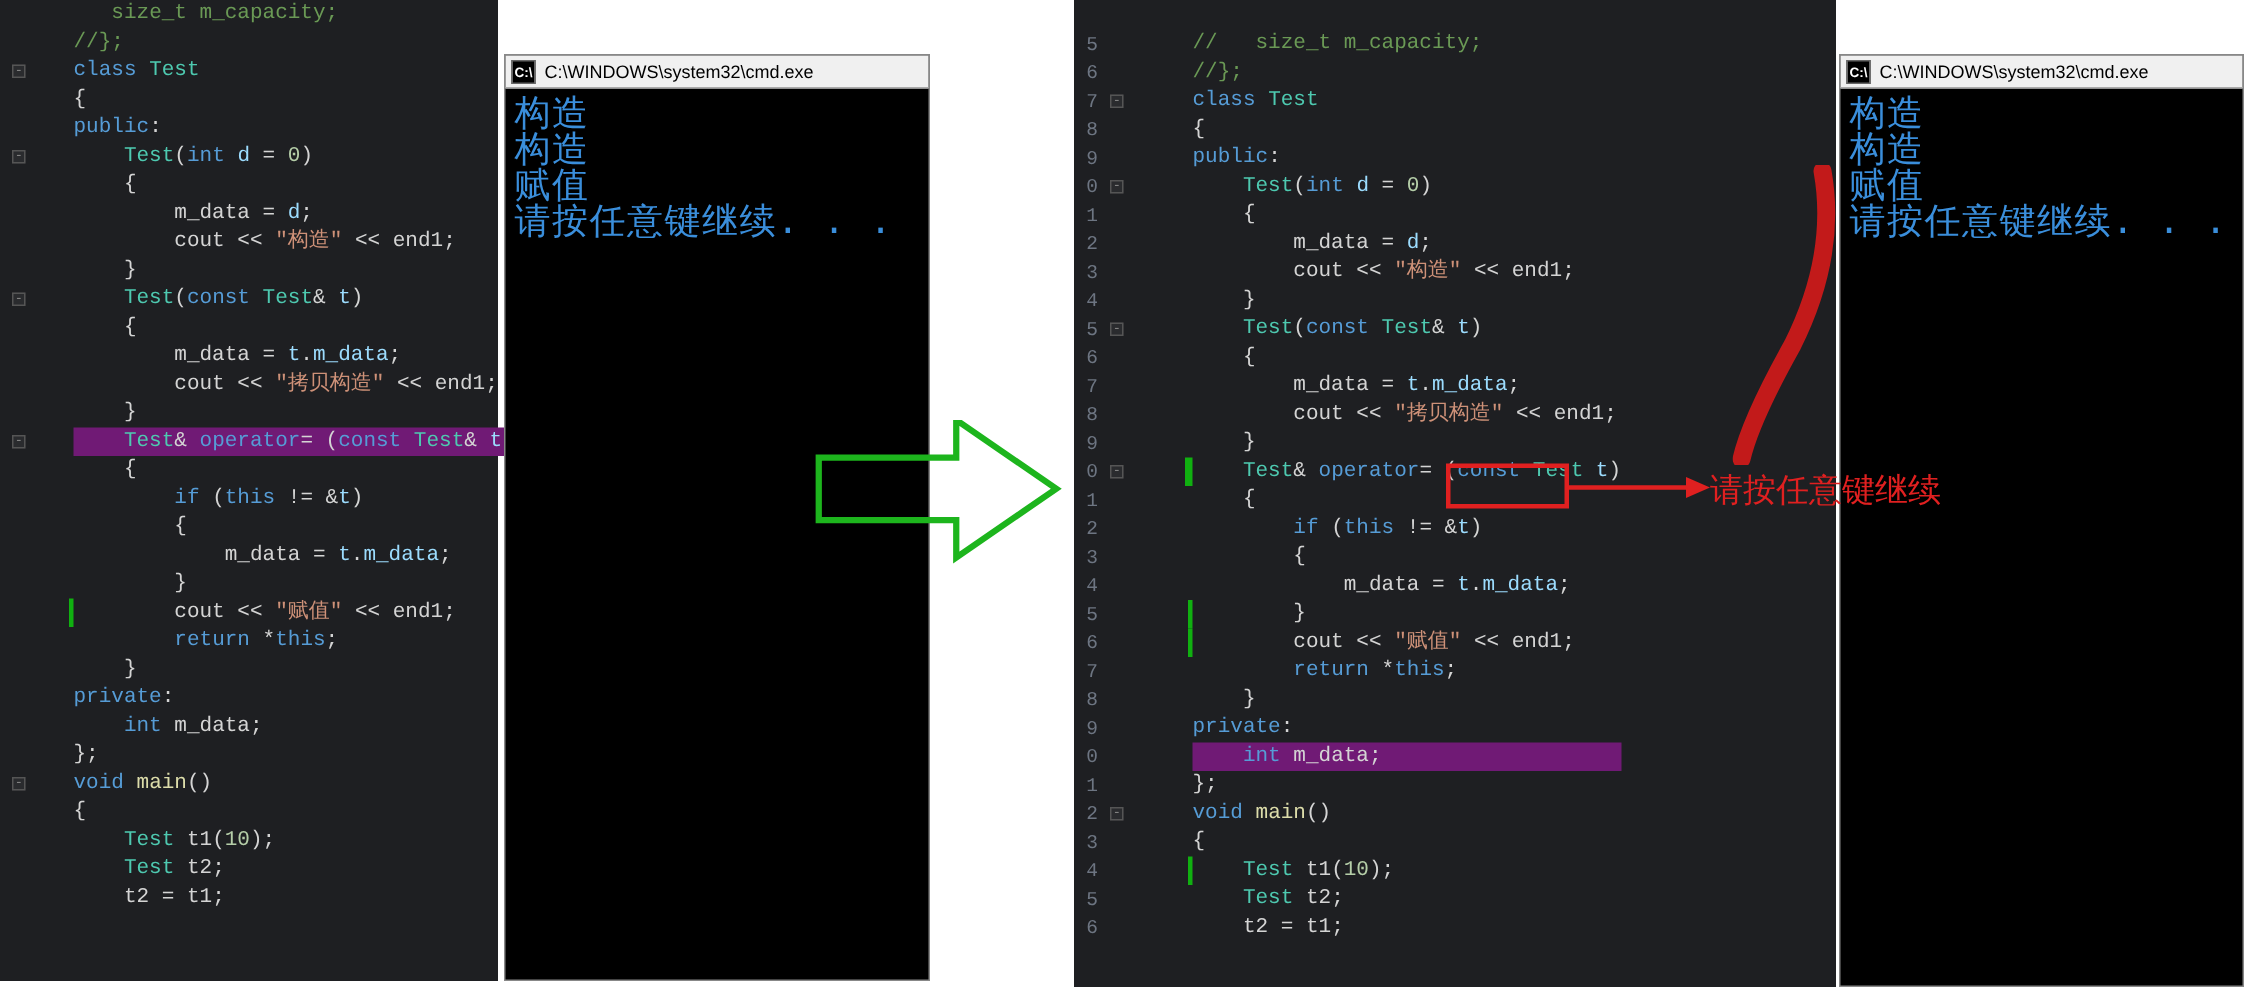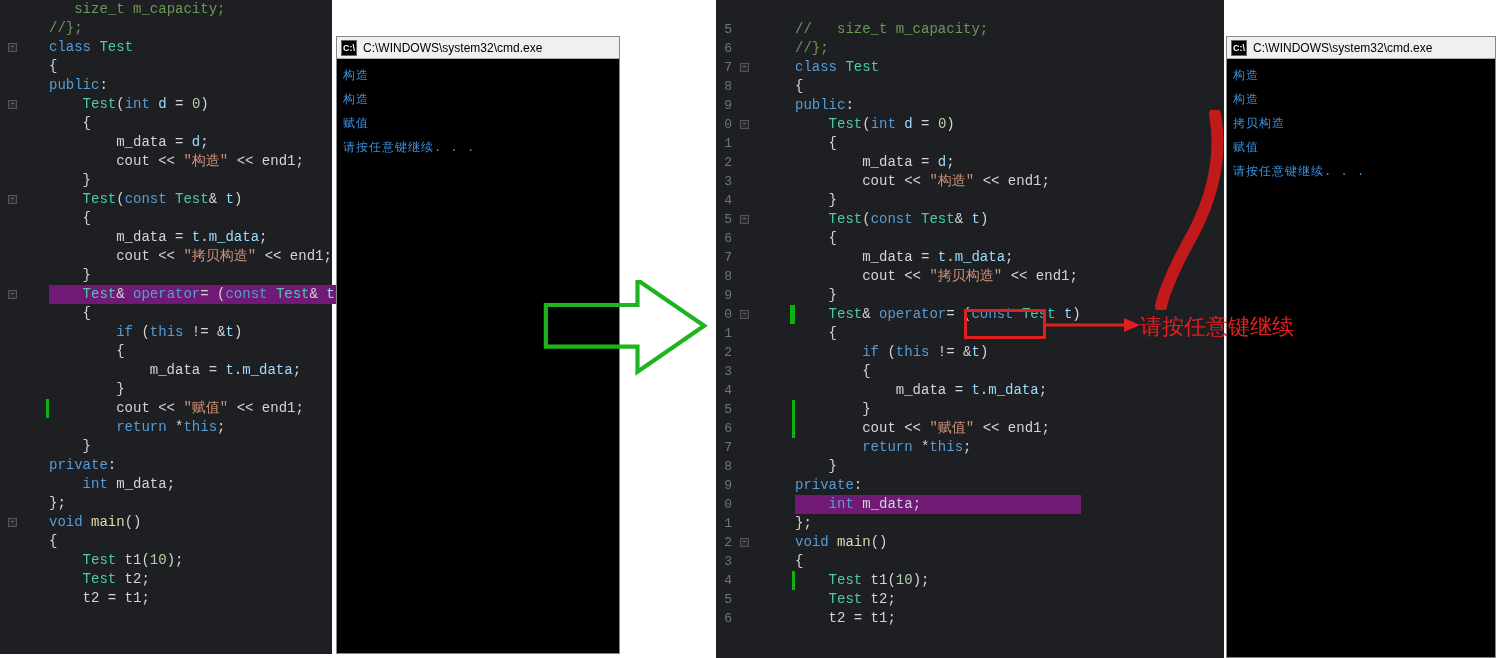--- a/index.html
+++ b/index.html
@@ -73,21 +73,21 @@
   }
   .term-title .ico {
     width:16px; height:16px; background:#000; border:1px solid #666;
     display:flex; align-items:center; justify-content:center;
     color:#fff; font-size:9px; font-weight:bold;
   }
   .term-body {
     padding:4px 6px;
     color:#3a8edb;
     font-family:"SimSun","NSimSun",monospace;
-    font-size:12px;
+    font-size:24px;
     line-height:24px;
     letter-spacing:1px;
   }
 
   .arrow-green {
     position:absolute;
     top:280px; left:540px;
     width:170px; height:100px;
     pointer-events:none;
   }
@@ -295,21 +295,20 @@
 </div>
 
 <div class="term" style="left:1226px; top:36px; width:270px; height:622px;">
   <div class="term-title">
     <span class="ico">C:\</span>
     <span style="white-space:nowrap; overflow:hidden;">C:\WINDOWS\system32\cmd.exe</span>
   </div>
   <div class="term-body" id="right-term-body">
       <div>构造</div>
       <div>构造</div>
-      <div>拷贝构造</div>
       <div>赋值</div>
       <div>请按任意键继续. . .</div>
     </div>
 </div>
 
 <div class="red-box-overlay" style="left:964px; top:309px; width:82px; height:30px; border:3px solid #e02020;"></div>
 <svg class="red-arrow-overlay" style="left:1046px; top:316px; width:94px; height:18px;">
   <line x1="0" y1="9" x2="78" y2="9" stroke="#e02020" stroke-width="3"></line>
   <polygon points="78,2 94,9 78,16" fill="#e02020"></polygon>
 </svg>

